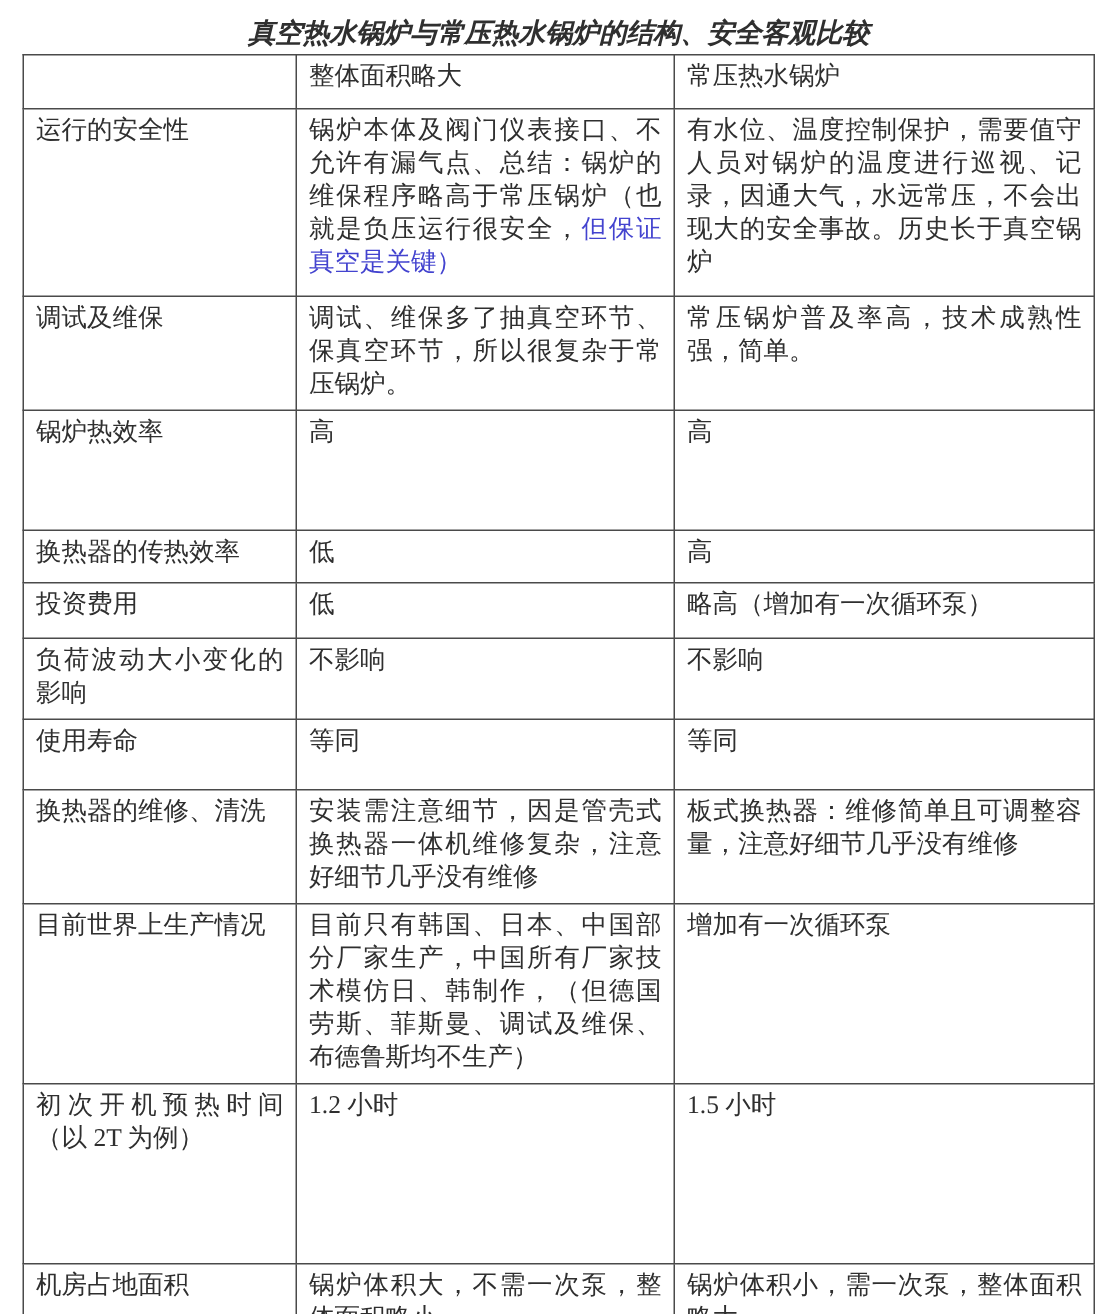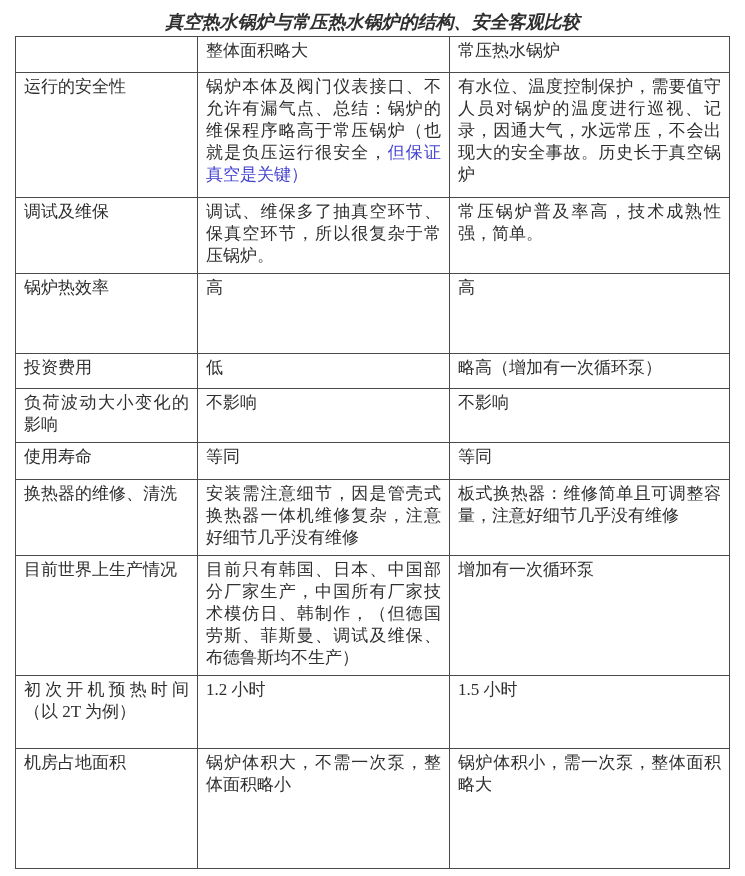--- a/index.html
+++ b/index.html
@@ -89,20 +89,25 @@
         <td>调试及维保</td>
         <td>调试、维保多了抽真空环节、保真空环节，所以很复杂于常压锅炉。</td>
         <td>常压锅炉普及率高，技术成熟性强，简单。</td>
       </tr>
       <tr>
         <td>锅炉热效率</td>
         <td>高</td>
         <td>高</td>
       </tr>
       <tr>
+        <td>换热器的传热效率</td>
+        <td>低</td>
+        <td>高</td>
+      </tr>
+      <tr>
         <td>投资费用</td>
         <td>低</td>
         <td>略高（增加有一次循环泵）</td>
       </tr>
       <tr>
         <td>负荷波动大小变化的影响</td>
         <td>不影响</td>
         <td>不影响</td>
       </tr>
       <tr>

